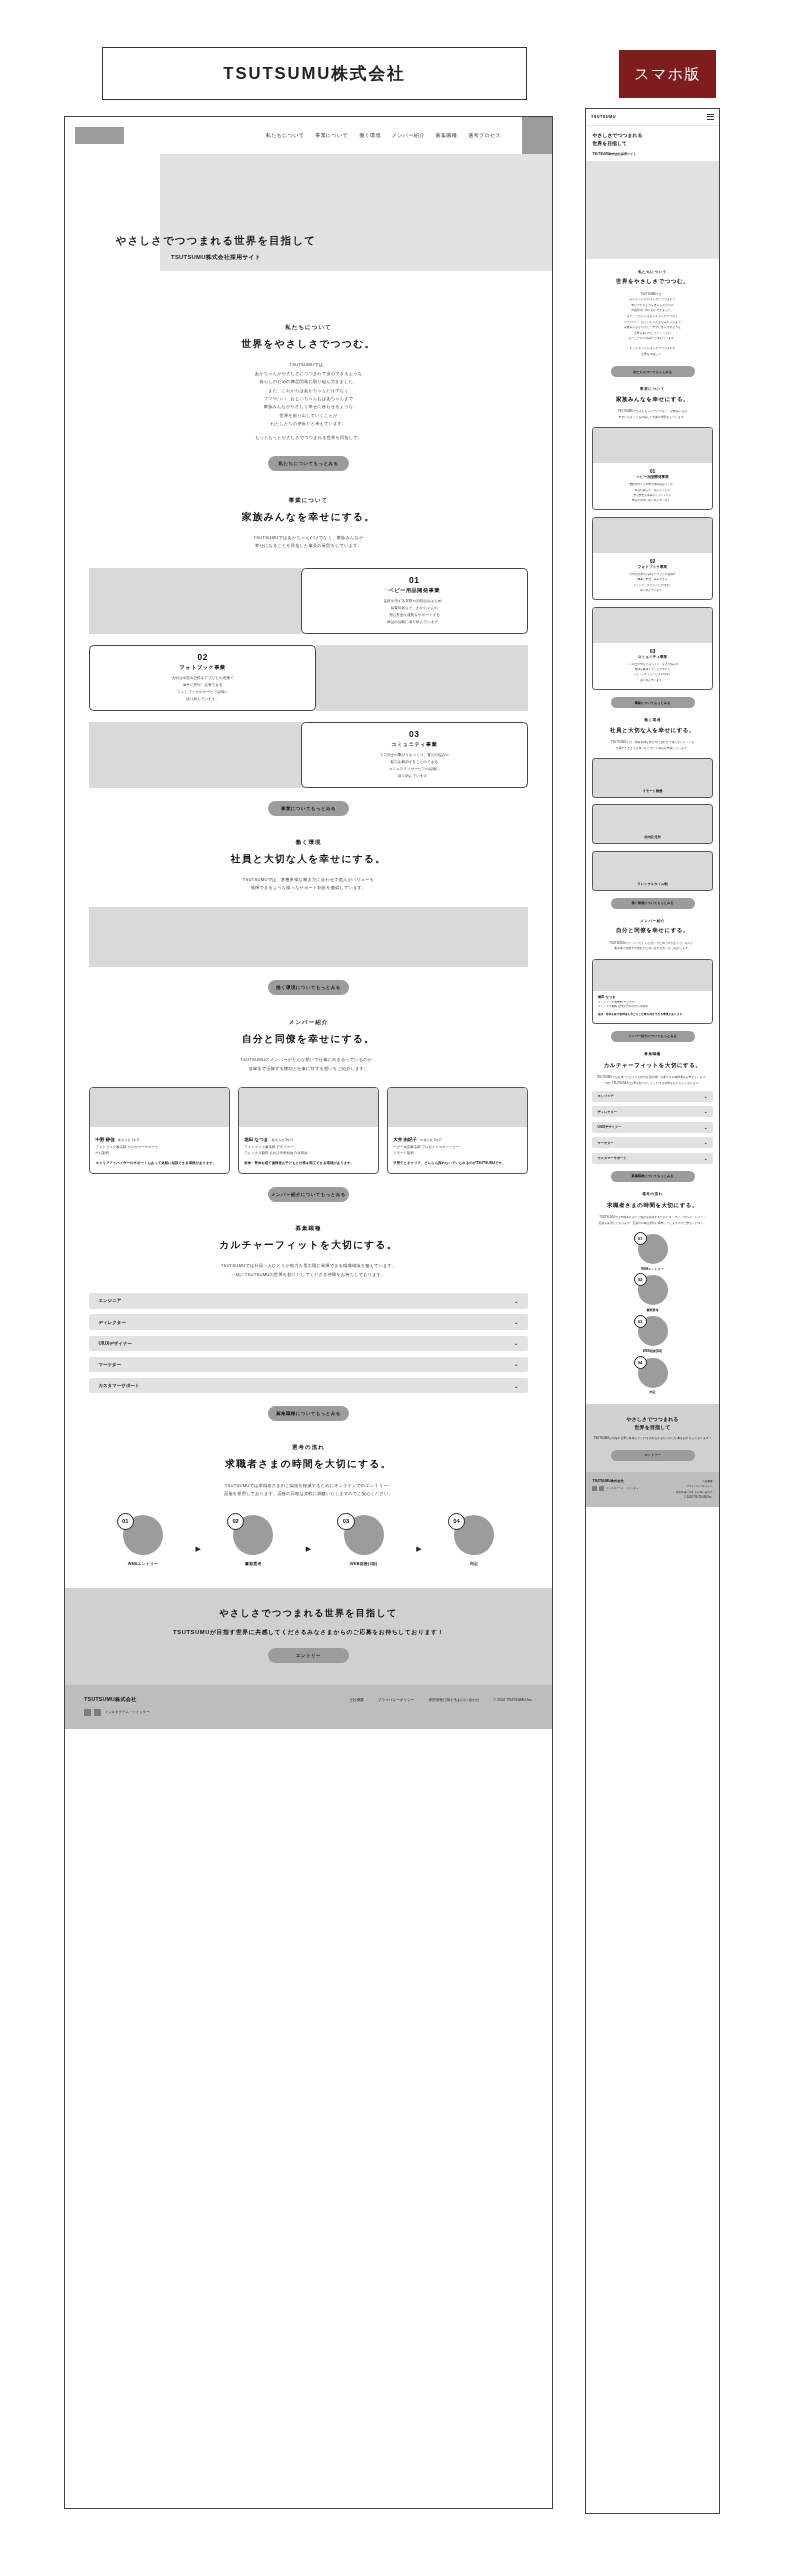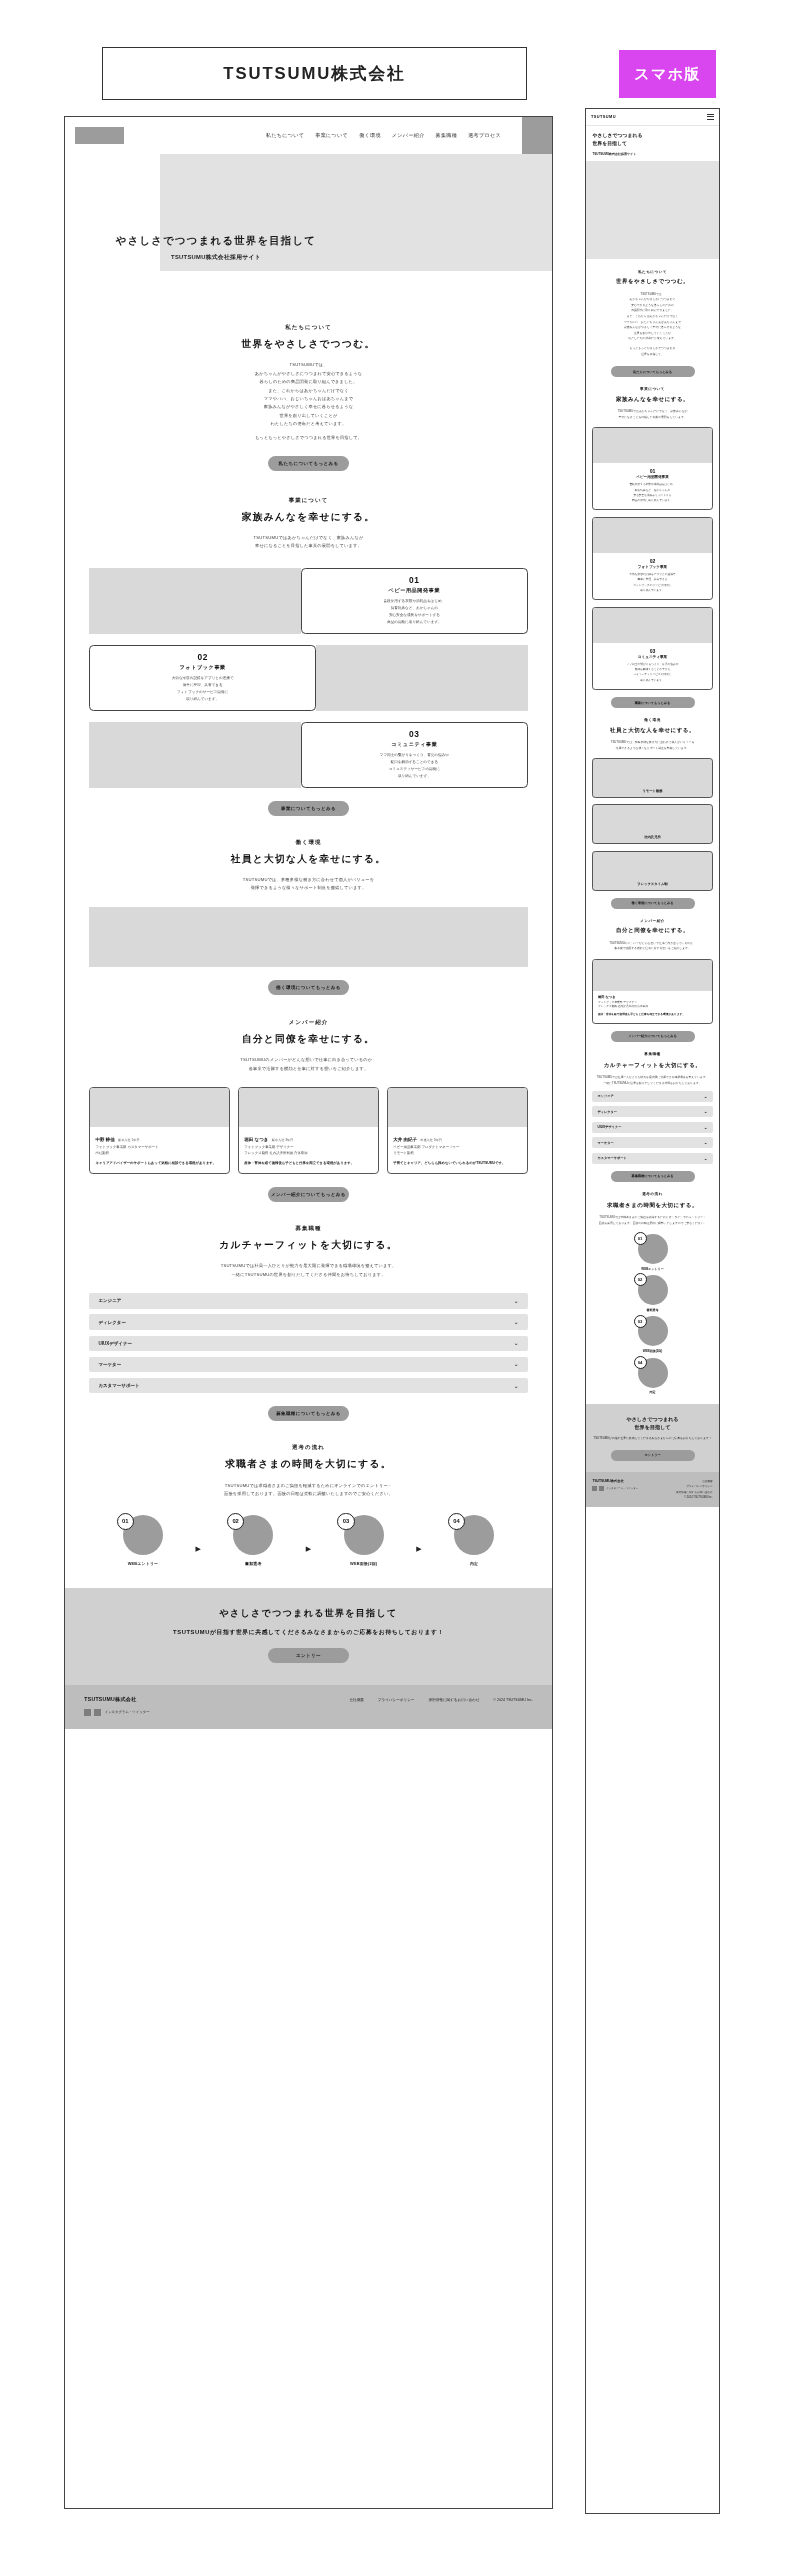--- a/index.html
+++ b/index.html
@@ -13,23 +13,23 @@
   }
   
   .label-pc {
     position: absolute; left: 102px; top: 47px; width: 425px; height: 53px;
     border: 1.3px solid #333; background: #fff;
     display: flex; align-items: center; justify-content: center;
     font-size: 16.7px; font-weight: 700; letter-spacing: 1.9px; color: #222;
   }
   .label-sp {
     position: absolute; left: 619px; top: 50px; width: 97px; height: 48px;
-    background: #d946ef; color: #fff;
+    background: #7f1d1d; color: #fff;
     display: flex; align-items: center; justify-content: center;
-    font-size: 15px; font-weight: 700; letter-spacing: 1.3px;
+    font-size: 15px; font-weight: 400; letter-spacing: 1.3px;
   }
 
   
   .pc-frame {
     position: absolute; left: 64px; top: 116px;
     width: 489px; height: 2393px;
     border: 1.3px solid #444; background: #fff; overflow: hidden;
   }
   .pc-inner { position: relative; width: 100%; }
 

